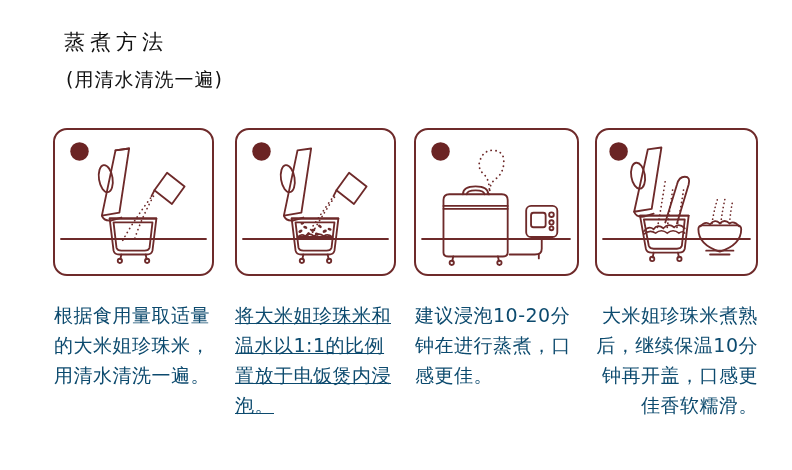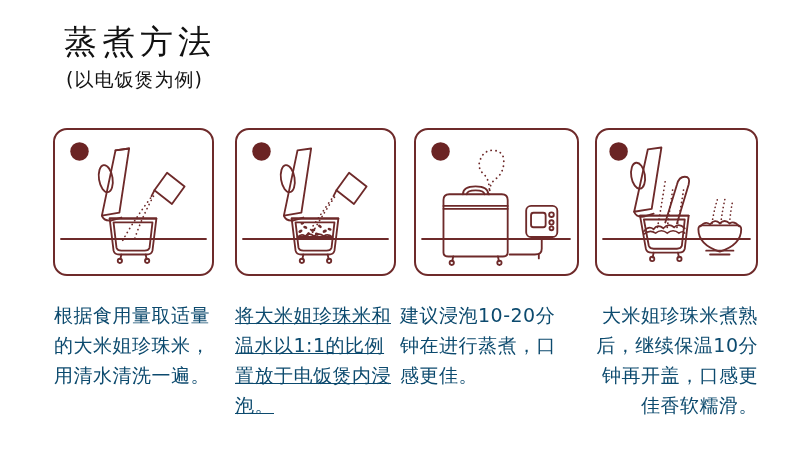--- a/index.html
+++ b/index.html
@@ -22,21 +22,21 @@
     height: 470px;
   }
 
   
   .heading-block {
     position: absolute;
     left: 64px;
     top: 22px;
   }
   .main-title {
-    font-size: 33px;
+    font-size: 21px;
     line-height: 40px;
     letter-spacing: 5px;
     color: #111111;
     font-weight: 400;
     white-space: nowrap;
   }
   .sub-title {
     font-size: 19px;
     line-height: 26px;
     letter-spacing: 1px;
@@ -87,31 +87,31 @@
     position: absolute;
     top: 0;
     font-size: 19px;
     line-height: 30px;
     letter-spacing: 0.5px;
     color: #0c4a6e;
     text-align: left;
   }
   .caption.c0 { left: 54px; width: 166px; }
   .caption.c1 { left: 235px; width: 166px; text-decoration: underline; }
-  .caption.c2 { left: 400px; width: 168px; }
+  .caption.c2 { left: 415px; width: 168px; }
   .caption.c3 { left: 588px; width: 170px; text-align: right; }
 </style>
 </head>
 <body>
 
 <div id="page">
 
   <div class="heading-block">
     <div class="main-title">蒸煮方法</div>
-    <div class="sub-title">(以电饭煲为例)</div>
+    <div class="sub-title">(用清水清洗一遍)</div>
   </div>
 
   <div class="panels">
 
     <div class="panel p0">
       <svg viewBox="0 0 161 148">
         <g fill="none" stroke="#6e2a2a" stroke-width="1.9" stroke-linecap="round" stroke-linejoin="round">
 
           <circle cx="25" cy="22" r="9.5" fill="#6b2424" stroke="none"></circle>
 

